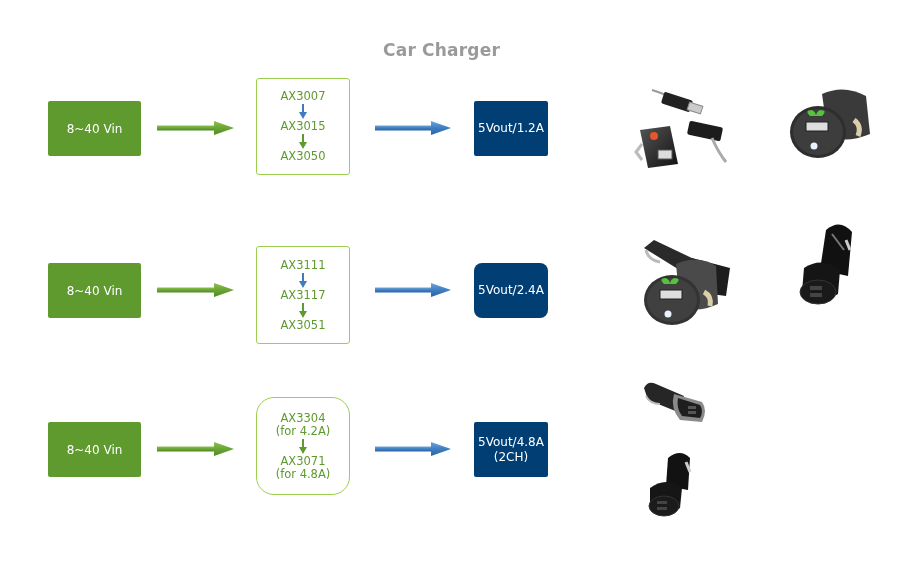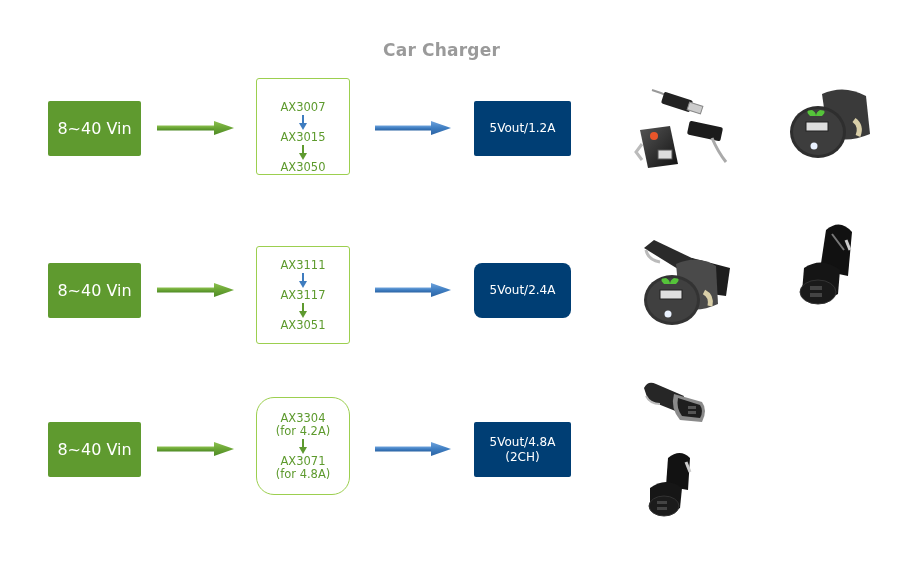--- a/index.html
+++ b/index.html
@@ -1,23 +1,23 @@
 <!DOCTYPE html>
 <html><head>
 <meta charset="utf-8">
 <style>
   html, body { margin:0; padding:0; background:#ffffff; }
   body { width:900px; height:576px; position:relative; overflow:hidden; font-family:"DejaVu Sans", sans-serif; }
   .title { position:absolute; left:300px; top:40px; width:200px; text-align:right; font-size:17px; font-weight:bold; color:#9a9a9a; letter-spacing:0.2px; }
-  .vin { position:absolute; left:48px; width:93px; height:55px; background:#5f9a2f; color:#ffffff; font-size:16px; display:flex; align-items:center; justify-content:center; border-radius:2px; }
+  .vin { position:absolute; left:48px; width:93px; height:55px; background:#5f9a2f; color:#ffffff; font-size:12px; display:flex; align-items:center; justify-content:center; border-radius:2px; }
   .garrow { position:absolute; left:157px; width:77px; height:14px; }
   .chip { position:absolute; left:256px; width:94px; border:1.5px solid #9ccf4f; border-radius:3px; background:#fff; box-sizing:border-box; display:flex; flex-direction:column; align-items:center; justify-content:center; color:#5d9a2d; font-size:11.5px; line-height:13px; }
   .chip .arr { display:block; width:8px; height:15px; margin:1px 0; }
   .barrow { position:absolute; left:375px; width:76px; height:14px; }
-  .vout { position:absolute; left:474px; width:97px; height:55px; background:#003e74; color:#ffffff; font-size:12px; display:flex; flex-direction:column; align-items:center; justify-content:center; text-align:center; line-height:15px; border-radius:2px; }
+  .vout { position:absolute; left:474px; width:74px; height:55px; background:#003e74; color:#ffffff; font-size:12px; display:flex; flex-direction:column; align-items:center; justify-content:center; text-align:center; line-height:15px; border-radius:2px; }
   .prod { position:absolute; }
 </style>
 </head>
 <body>
 
 <svg width="0" height="0" style="position:absolute">
   <defs>
     <linearGradient id="gArr" x1="0" y1="0" x2="0" y2="1">
       <stop offset="0" stop-color="#8cc04f"></stop>
       <stop offset="0.5" stop-color="#6aa534"></stop>
@@ -36,21 +36,21 @@
 </svg>
 
 <div class="title">Car Charger</div>
 
 <div>
   <div class="vin" style="top:101px;">8~40 Vin</div>
   <svg class="garrow" style="top:121px;" viewBox="0 0 77 14">
     <rect x="0" y="4.5" width="58" height="5" fill="url(#gArr)"></rect>
       <polygon points="57,0 77,7 57,14" fill="url(#gArr)"></polygon>
   </svg>
-  <div class="chip" style="top:78px; height:97px;justify-content:flex-end;">
+  <div class="chip" style="top:78px; height:97px;">
     <span>AX3007</span>
     <svg class="arr" viewBox="0 0 8 15">
         <rect x="3" y="0" width="2" height="9" fill="#3e7cbf"></rect>
         <polygon points="0,8 8,8 4,15" fill="#3e7cbf"></polygon>
       </svg>
     <span>AX3015</span>
     <svg class="arr" viewBox="0 0 8 15">
         <rect x="3" y="0" width="2" height="9" fill="#5e9a2f"></rect>
         <polygon points="0,8 8,8 4,15" fill="#5e9a2f"></polygon>
       </svg>

